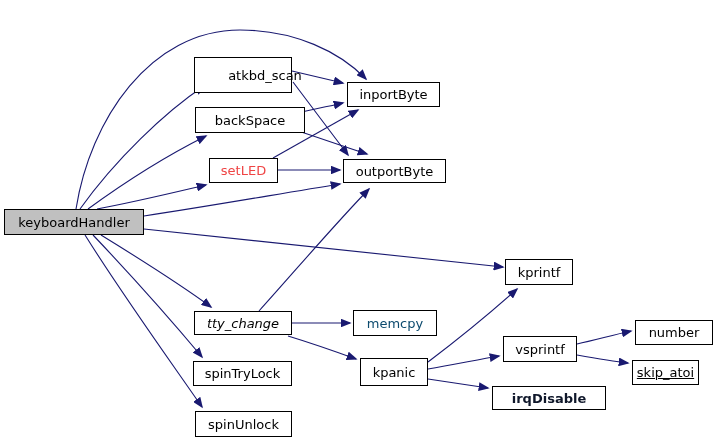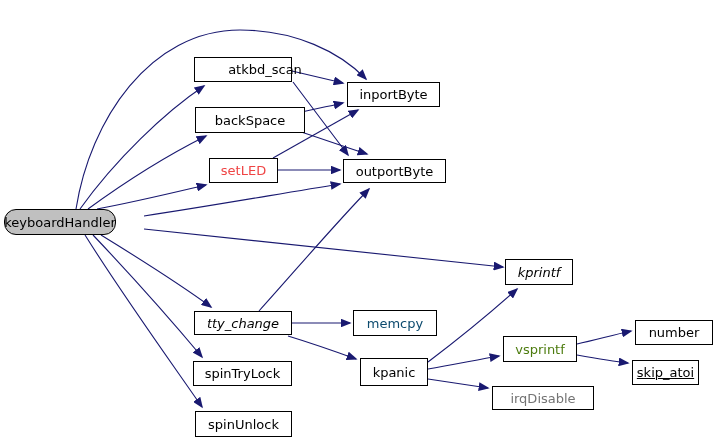--- a/index.html
+++ b/index.html
@@ -67,30 +67,30 @@
       <path class="edge" d="M259,311 C296,270 334,225 369,189" stroke="#191970" marker-end="url(#arrowhead)"></path>
       <path class="edge" d="M292,323 L350,323" stroke="#191970" marker-end="url(#arrowhead)"></path>
       <path class="edge" d="M288,336 C311,343 334,351 356,359" stroke="#191970" marker-end="url(#arrowhead)"></path>
       <path class="edge" d="M428,362 C457,340 488,315 517,289" stroke="#191970" marker-end="url(#arrowhead)"></path>
       <path class="edge" d="M428,369 C452,365 476,360 499,356" stroke="#191970" marker-end="url(#arrowhead)"></path>
       <path class="edge" d="M428,379 C448,382 468,385 488,388" stroke="#191970" marker-end="url(#arrowhead)"></path>
       <path class="edge" d="M577,344 C595,340 613,335 631,331" stroke="#191970" marker-end="url(#arrowhead)"></path>
       <path class="edge" d="M577,355 C594,358 611,361 628,363" stroke="#191970" marker-end="url(#arrowhead)"></path>
     </svg>
   <div id="node-layer">
-      <div class="node" style="left: 4px; top: 209px; width: 112px; height: 26px; background: rgb(192, 192, 192); border-color: rgb(0, 0, 0); color: rgb(0, 0, 0); border-radius: 12px;">keyboardHandler</div>
-      <div class="node" style="left: 194px; top: 57px; width: 98px; height: 25px; background: rgb(255, 255, 255); border-color: rgb(0, 0, 0); color: rgb(0, 0, 0); padding-left: 44px;">atkbd_scan</div>
+      <div class="node" style="left: 4px; top: 209px; width: 140px; height: 26px; background: rgb(192, 192, 192); border-color: rgb(0, 0, 0); color: rgb(0, 0, 0);">keyboardHandler</div>
+      <div class="node" style="left: 194px; top: 57px; width: 98px; height: 36px; background: rgb(255, 255, 255); border-color: rgb(0, 0, 0); color: rgb(0, 0, 0); padding-left: 44px;">atkbd_scan</div>
       <div class="node" style="left: 195px; top: 107px; width: 110px; height: 26px; background: rgb(255, 255, 255); border-color: rgb(0, 0, 0); color: rgb(0, 0, 0);">backSpace</div>
       <div class="node" style="left: 209px; top: 158px; width: 69px; height: 25px; background: rgb(255, 255, 255); border-color: rgb(0, 0, 0); color: #ef4444;">setLED</div>
       <div class="node" style="left: 347px; top: 82px; width: 93px; height: 25px; background: rgb(255, 255, 255); border-color: rgb(0, 0, 0); color: rgb(0, 0, 0);">inportByte</div>
       <div class="node" style="left: 343px; top: 159px; width: 103px; height: 24px; background: rgb(255, 255, 255); border-color: rgb(0, 0, 0); color: rgb(0, 0, 0);">outportByte</div>
-      <div class="node" style="left: 505px; top: 259px; width: 68px; height: 26px; background: rgb(255, 255, 255); border-color: rgb(0, 0, 0); color: rgb(0, 0, 0); font-style: italic;">kprintf</div>
+      <div class="node" style="left: 505px; top: 259px; width: 68px; height: 26px; background: rgb(255, 255, 255); border-color: rgb(0, 0, 0); color: rgb(0, 0, 0);">kprintf</div>
       <div class="node" style="left: 194px; top: 311px; width: 98px; height: 24px; background: rgb(255, 255, 255); border-color: rgb(0, 0, 0); color: rgb(0, 0, 0); font-style: italic;">tty_change</div>
       <div class="node" style="left: 353px; top: 310px; width: 84px; height: 26px; background: rgb(255, 255, 255); border-color: rgb(0, 0, 0); color: #0c4a6e;">memcpy</div>
       <div class="node" style="left: 193px; top: 361px; width: 99px; height: 25px; background: rgb(255, 255, 255); border-color: rgb(0, 0, 0); color: rgb(0, 0, 0);">spinTryLock</div>
       <div class="node" style="left: 195px; top: 411px; width: 97px; height: 26px; background: rgb(255, 255, 255); border-color: rgb(0, 0, 0); color: rgb(0, 0, 0);">spinUnlock</div>
       <div class="node" style="left: 360px; top: 358px; width: 68px; height: 28px; background: rgb(255, 255, 255); border-color: rgb(0, 0, 0); color: rgb(0, 0, 0);">kpanic</div>
-      <div class="node" style="left: 503px; top: 336px; width: 74px; height: 26px; background: rgb(255, 255, 255); border-color: rgb(0, 0, 0); color: #4d7c0f;">vsprintf</div>
-      <div class="node" style="left: 492px; top: 386px; width: 102px; height: 24px; background: rgb(255, 255, 255); border-color: rgb(0, 0, 0); color: #737373;">irqDisable</div>
+      <div class="node" style="left: 503px; top: 336px; width: 74px; height: 26px; background: rgb(255, 255, 255); border-color: rgb(0, 0, 0); color: #000000;">vsprintf</div>
+      <div class="node" style="left: 492px; top: 386px; width: 114px; height: 24px; background: rgb(255, 255, 255); border-color: rgb(0, 0, 0); color: #0f172a; font-weight: bold;">irqDisable</div>
       <div class="node" style="left: 635px; top: 320px; width: 78px; height: 25px; background: rgb(255, 255, 255); border-color: rgb(0, 0, 0); color: rgb(0, 0, 0);">number</div>
       <div class="node" style="left: 632px; top: 360px; width: 67px; height: 25px; background: rgb(255, 255, 255); border-color: rgb(0, 0, 0); color: rgb(0, 0, 0); text-decoration: underline;">skip_atoi</div>
     </div>
 </div>
 
 </body></html>

